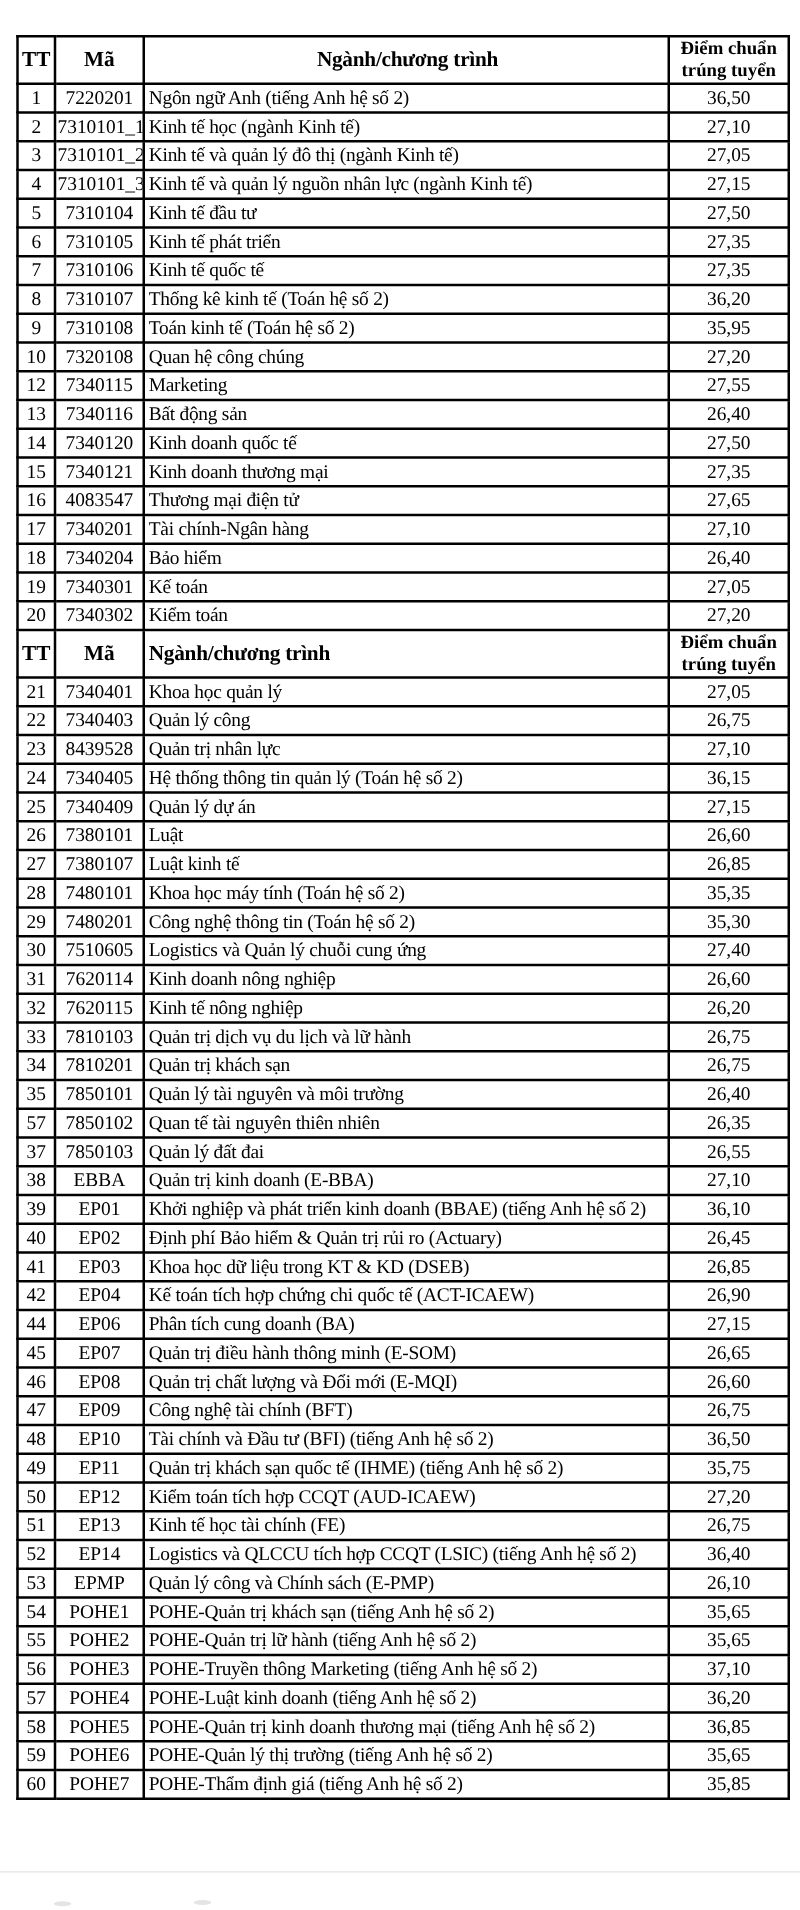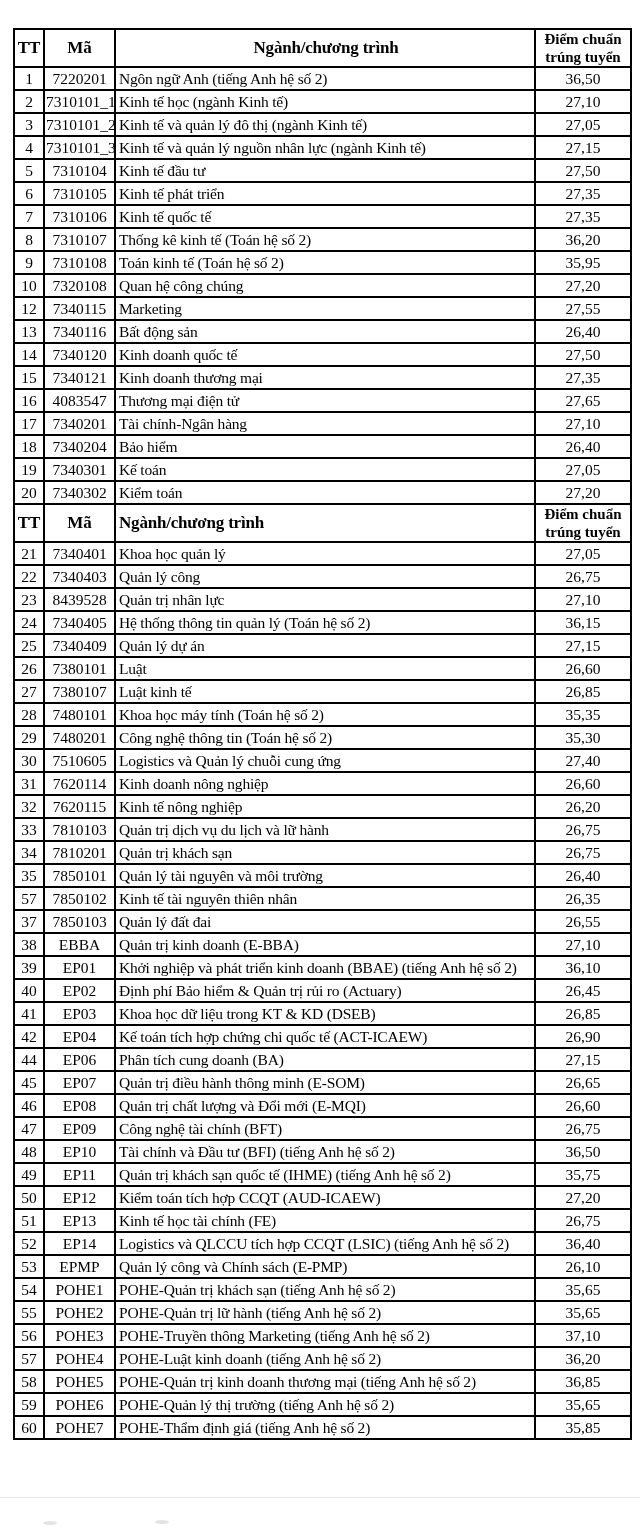--- a/index.html
+++ b/index.html
@@ -312,21 +312,21 @@
         </tr>
         <tr class="data">
           <td class="tt">35</td>
           <td class="code">7850101</td>
           <td class="program">Quản lý tài nguyên và môi trường</td>
           <td class="score">26,40</td>
         </tr>
         <tr class="data">
           <td class="tt">57</td>
           <td class="code">7850102</td>
-          <td class="program">Kinh tế tài nguyên thiên nhân</td>
+          <td class="program">Quan tế tài nguyên thiên nhiên</td>
           <td class="score">26,35</td>
         </tr>
         <tr class="data">
           <td class="tt">37</td>
           <td class="code">7850103</td>
           <td class="program">Quản lý đất đai</td>
           <td class="score">26,55</td>
         </tr>
         <tr class="data">
           <td class="tt">38</td>

